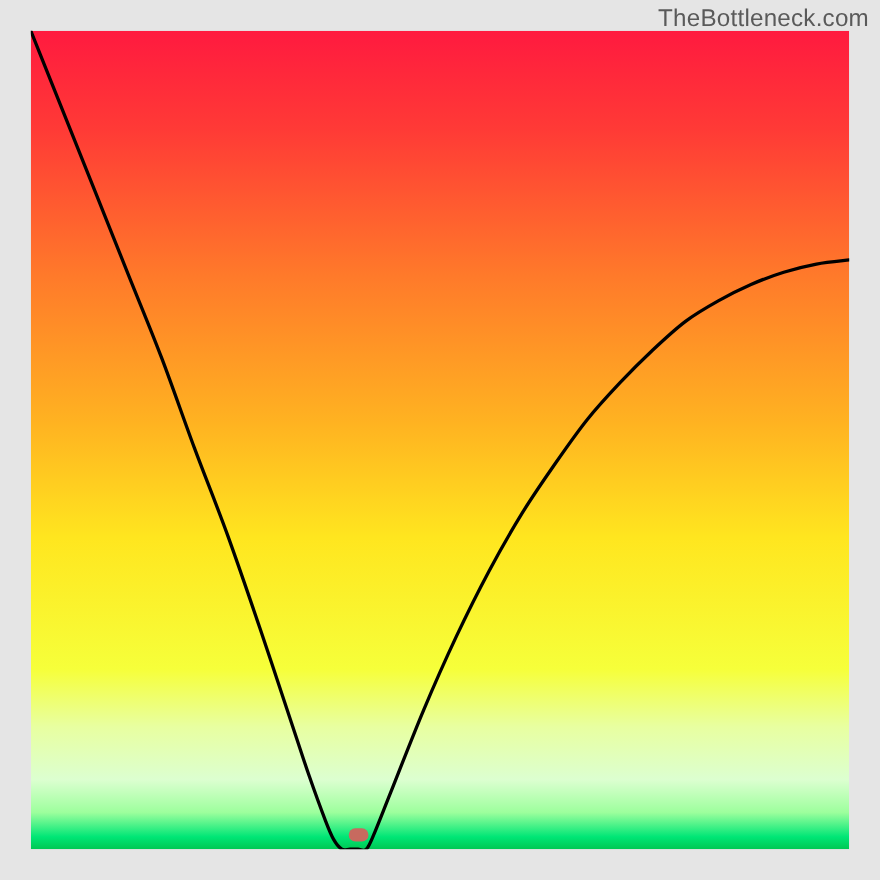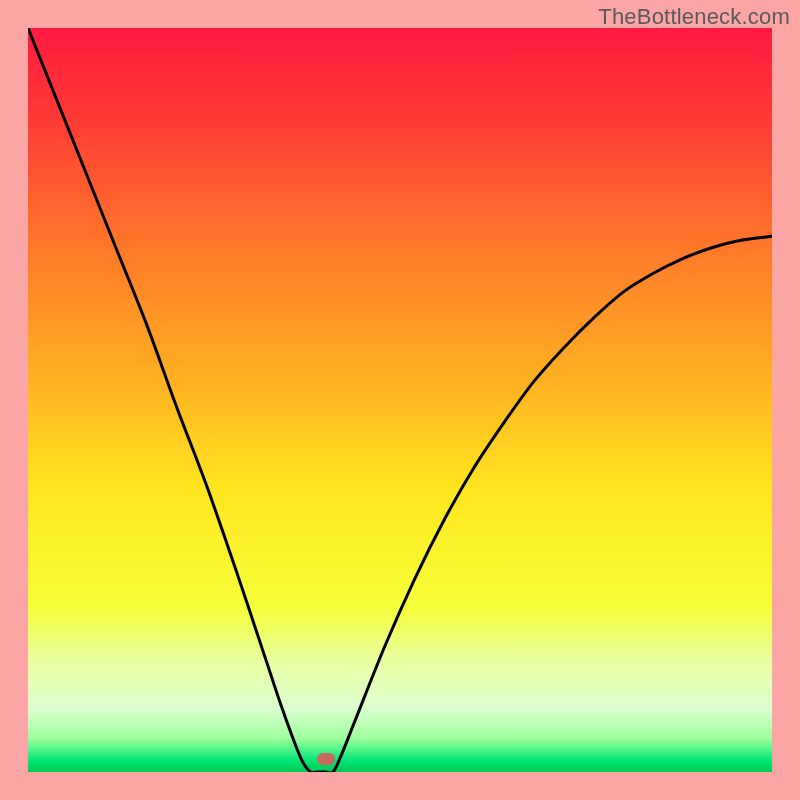--- a/index.html
+++ b/index.html
@@ -8,21 +8,21 @@
     width: 800px;
     height: 800px;
     background: #000;
     font-family: Arial, Helvetica, sans-serif;
     overflow: hidden;
   }
   .frame {
     position: relative;
     width: 800px;
     height: 800px;
-    background: #fca5a5;
+    background: #e5e5e5;
   }
   .watermark {
     position: absolute;
     top: 4px;
     right: 10px;
     color: #5a5a5a;
     font-size: 22px;
     font-weight: 500;
     letter-spacing: 0.2px;
     z-index: 5;

